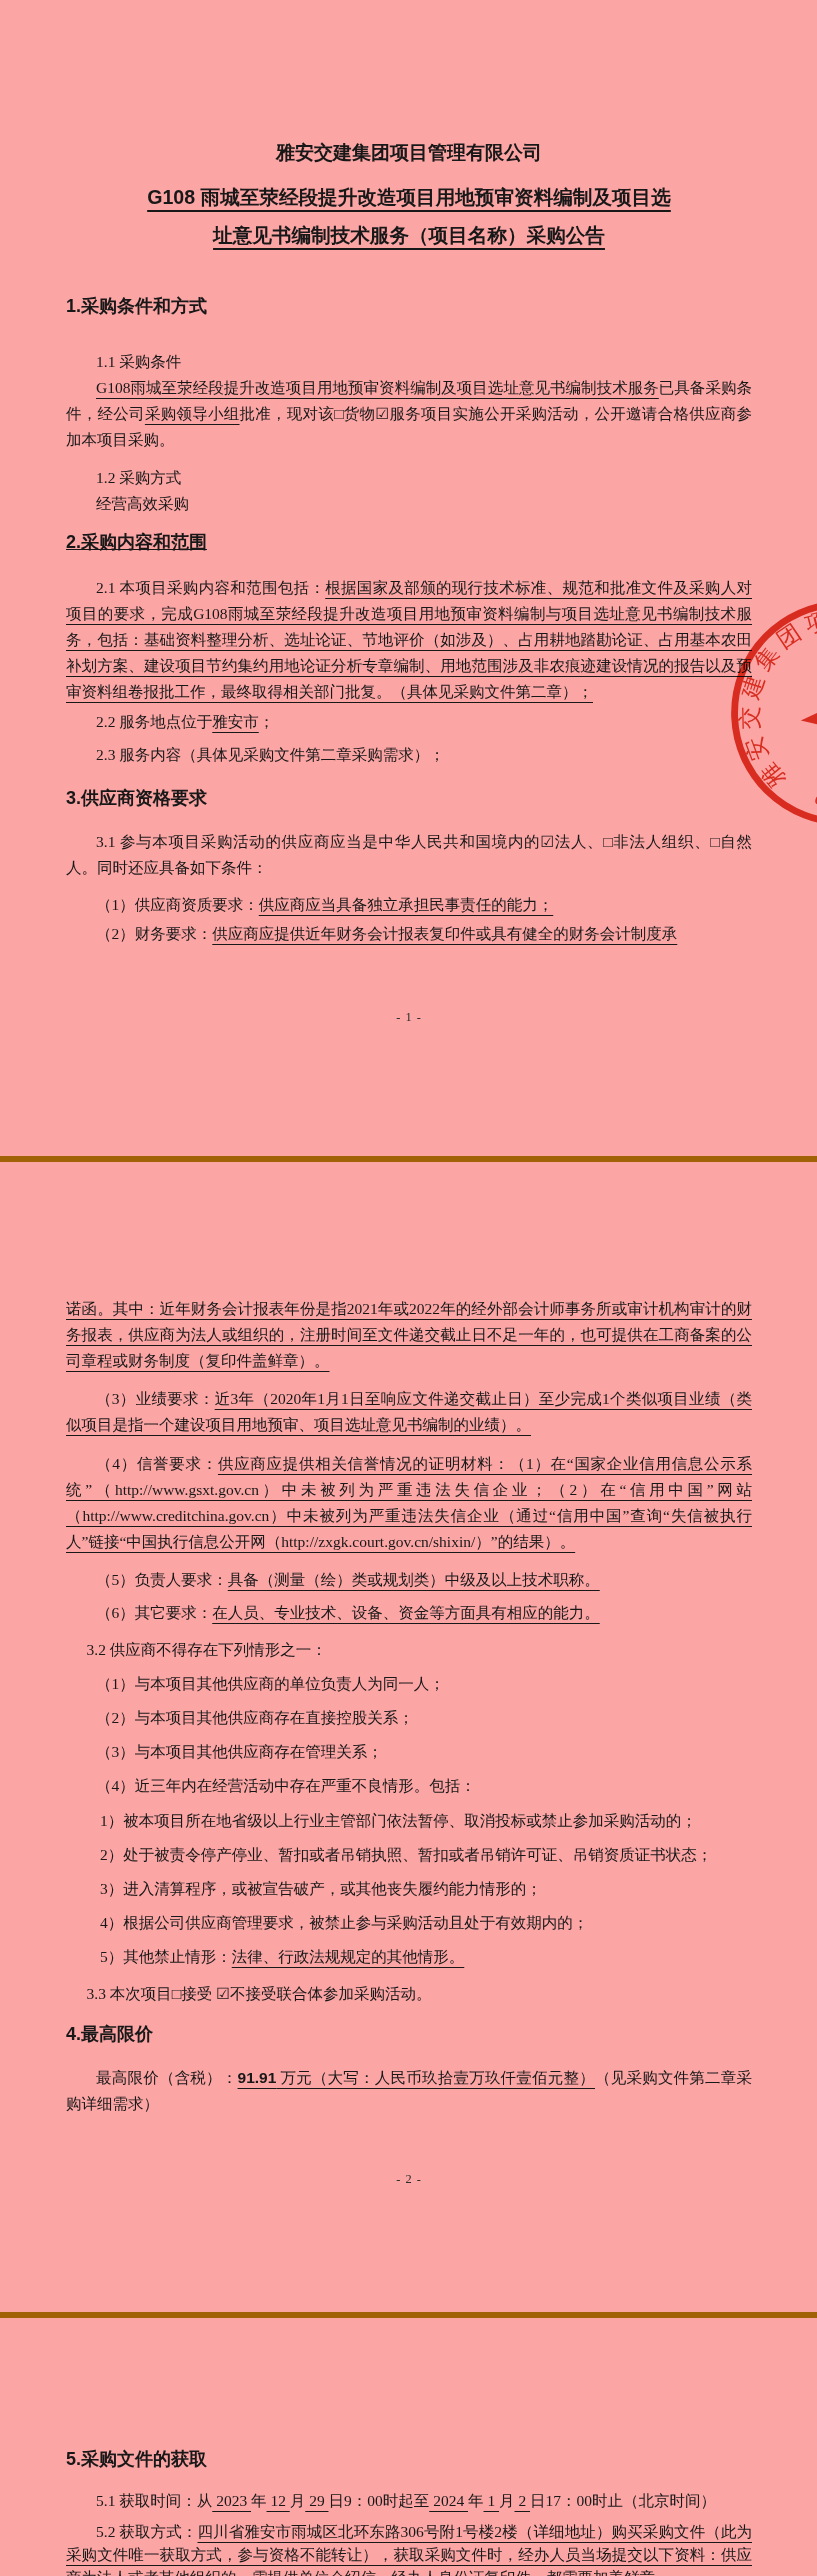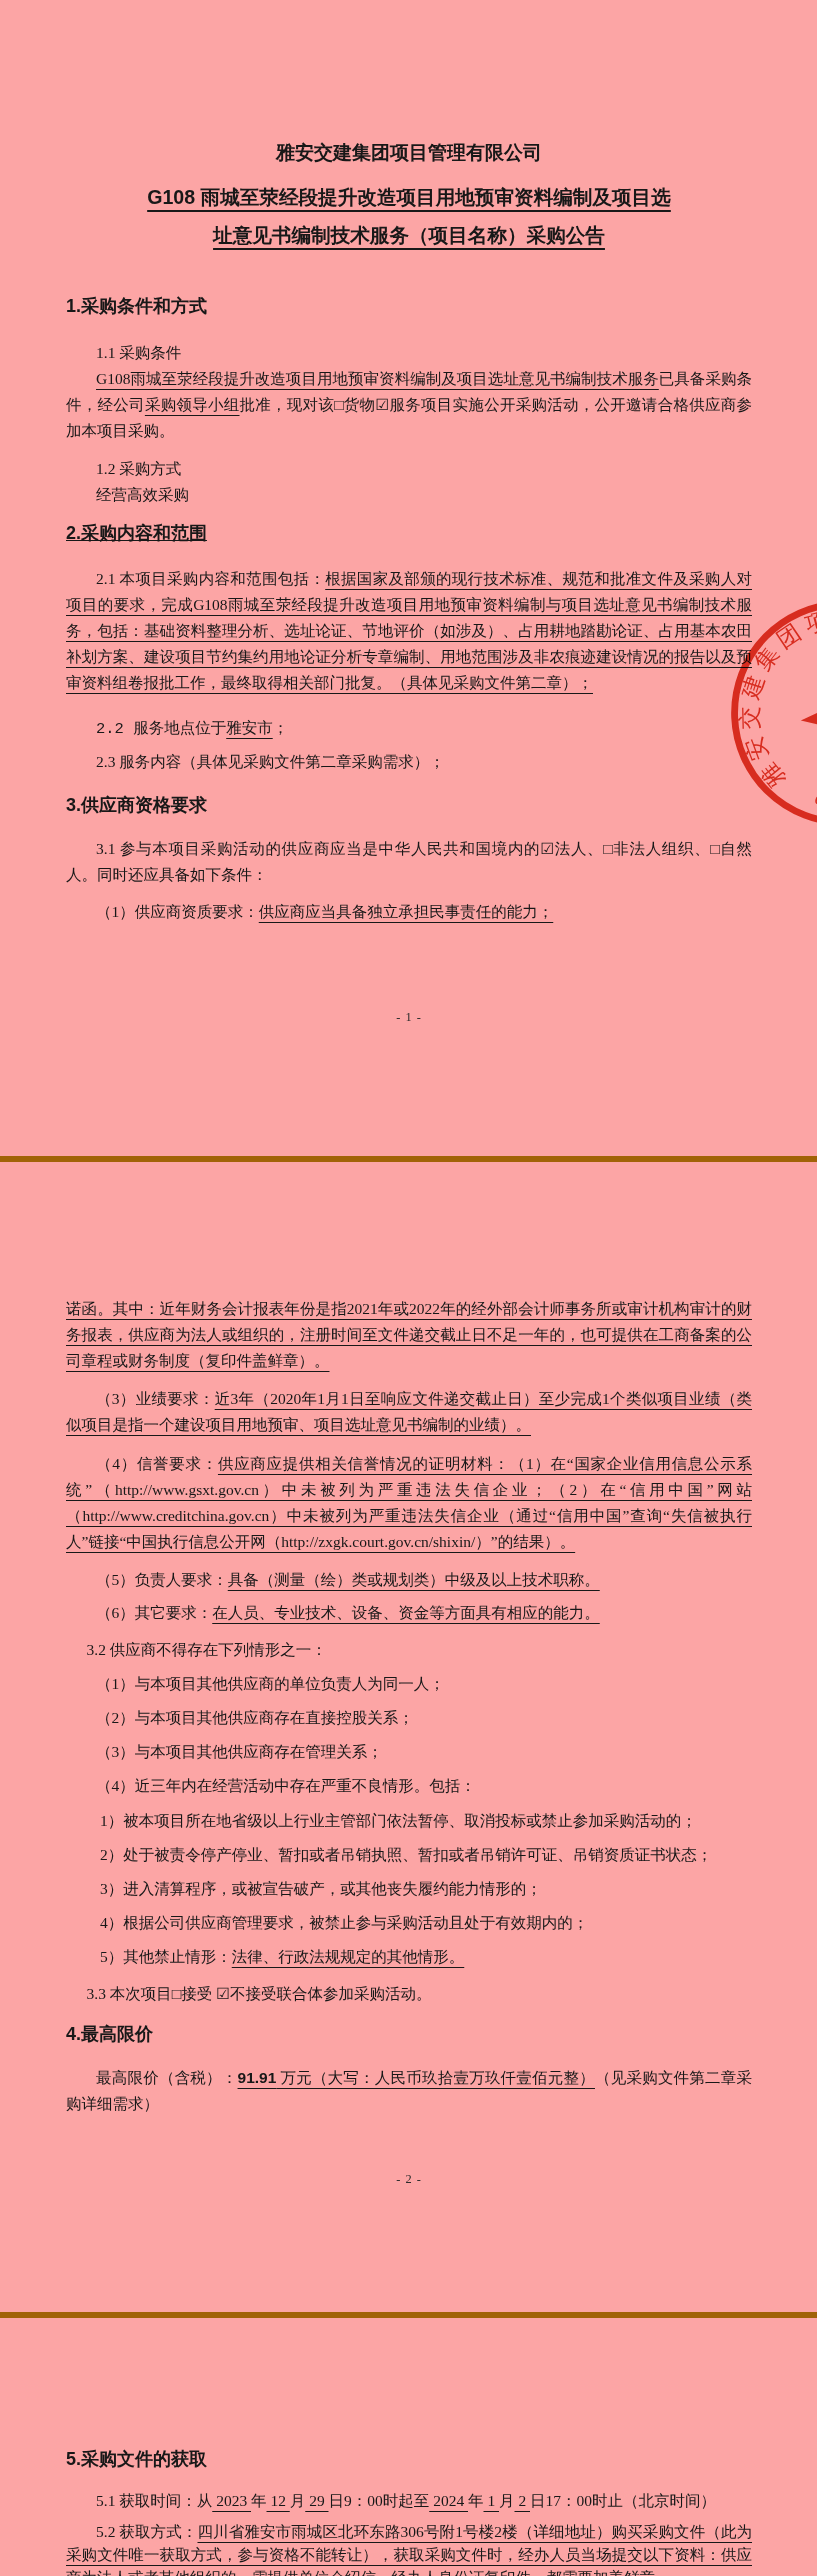--- a/index.html
+++ b/index.html
@@ -53,33 +53,34 @@
 <body>
 
 <div class="doc">
 
   <div class="page">
     <p class="doc-org" style="padding-top:140px;">雅安交建集团项目管理有限公司</p>
     <p class="doc-title" style="margin-top:12.4px;">G108 雨城至荥经段提升改造项目用地预审资料编制及项目选</p>
     <p class="doc-title">址意见书编制技术服务（项目名称）采购公告</p>
 
     <p class="sec" style="margin-top:40px;">1.采购条件和方式</p>
-    <p class="ind" style="margin-top:22px;">1.1 采购条件</p>
+    <p class="ind" style="margin-top:31px;">1.1 采购条件</p>
     <p class="ind"><span class="u">G108雨城至荥经段提升改造项目用地预审资料编制及项目选址意见书编制技术服务</span><span>已具备采购条件，经公司</span><span class="u">采购领导小组</span><span>批准，现对该□货物☑服务项目实施公开采购活动，公开邀请合格供应商参加本项目采购。</span></p>
     <p class="ind" style="margin-top:11.3px;">1.2 采购方式</p>
     <p class="ind">经营高效采购</p>
 
     <p class="sec" style="margin-top:13.4px;text-decoration:underline;">2.采购内容和范围</p>
     <p class="ind" style="margin-top:20.6px;"><span>2.1 本项目采购内容和范围包括：</span><span class="u">根据国家及部颁的现行技术标准、规范和批准文件及采购人对项目的要求，完成G108雨城至荥经段提升改造项目用地预审资料编制与项目选址意见书编制技术服务，包括：基础资料整理分析、选址论证、节地评价（如涉及）、占用耕地踏勘论证、占用基本农田补划方案、建设项目节约集约用地论证分析专章编制、用地范围涉及非农痕迹建设情况的报告以及预审资料组卷报批工作，最终取得相关部门批复。（具体见采购文件第二章）；</span></p>
-    <p class="ind" style="margin-top:20px;font-family:Liberation Mono, monospace;"><span>2.2 服务地点位于</span><span class="u">雅安市</span><span>；</span></p>
+    <p class="ind" style="margin-top:4px;"><span>2.2 服务地点位于</span><span class="u">雅安市</span><span>；</span></p>
     <p class="ind" style="margin-top:7.2px;">2.3 服务内容（具体见采购文件第二章采购需求）；</p>
 
     <p class="sec" style="margin-top:18.5px;">3.供应商资格要求</p>
     <p class="ind" style="margin-top:18.5px;">3.1 参与本项目采购活动的供应商应当是中华人民共和国境内的☑法人、□非法人组织、□自然人。同时还应具备如下条件：</p>
     <p class="ind" style="margin-top:11.3px;"><span>（1）供应商资质要求：</span><span class="u">供应商应当具备独立承担民事责任的能力；</span></p>
+    <p class="ind" style="margin-top:3.1px;"><span>（2）财务要求：</span><span class="u">供应商应提供近年财务会计报表复印件或具有健全的财务会计制度承</span></p>
 
     <div class="seal seal-a">
       <svg viewBox="0 0 460 460">
         <circle cx="230" cy="230" r="208" fill="none" stroke="#d8351f" stroke-width="13"></circle>
         <polygon points="230,151 250,208.5 310.8,209.7 262.3,246.5 280,304.8 230,270 180,304.8 197.7,246.5 149.2,209.7 210,208.5" fill="#d8351f"></polygon>
         <path id="arcA" d="M 80.5 299.7 A 165 165 0 1 1 379.5 299.7" fill="none"></path>
         <path id="serA" d="M 92 346 A 180 180 0 0 0 368 346" fill="none"></path>
         <text class="seal-name" fill="#d8351f"><textPath href="#arcA">雅安交建集团项目管理有限公司</textPath></text>
         <text class="seal-serial" fill="#d8351f"><textPath href="#serA" startOffset="24">6118025034110</textPath></text>
       </svg>

